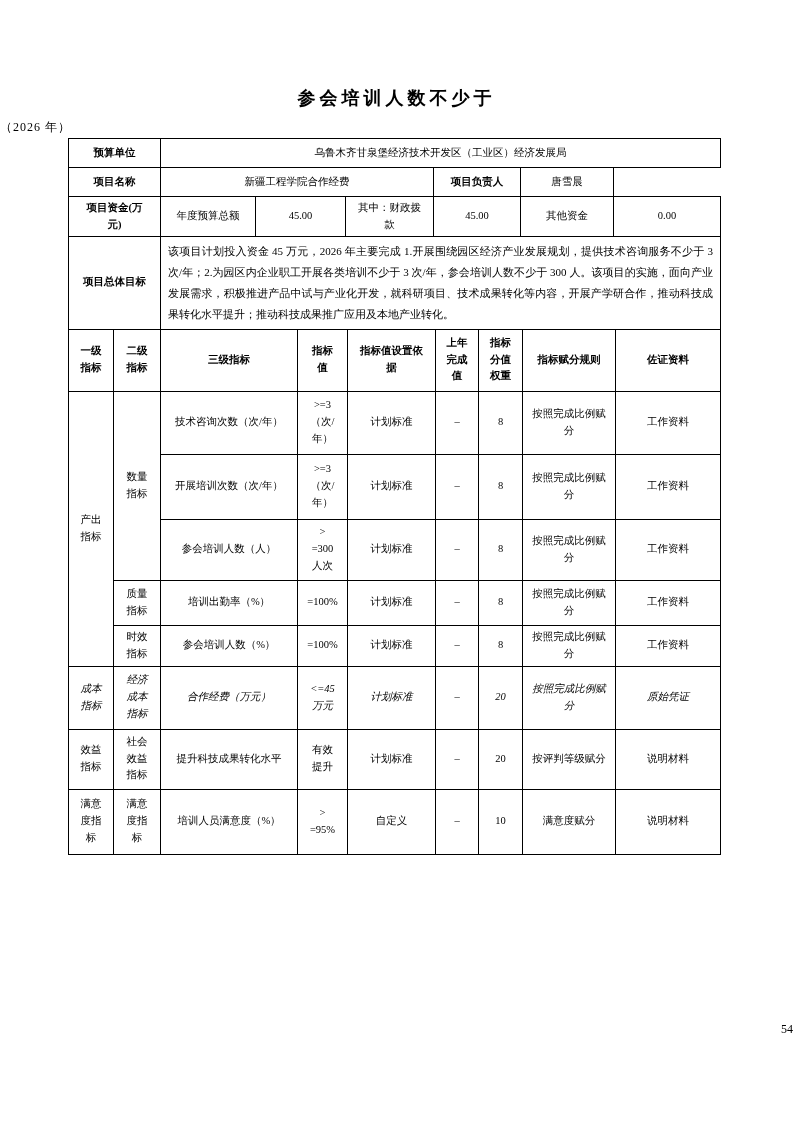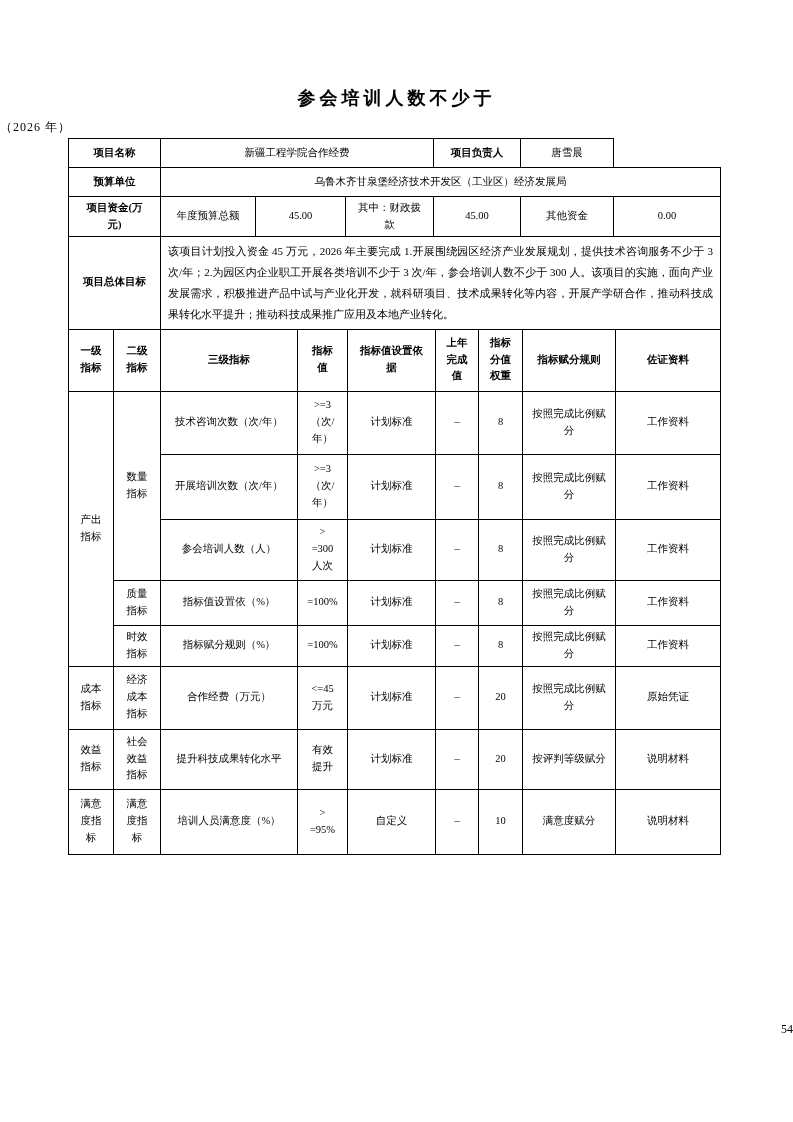--- a/index.html
+++ b/index.html
@@ -45,21 +45,21 @@
   .t-info tr:nth-child(2) { height: 29px; }
   .t-info tr:nth-child(3) { height: 40px; }
   .t-info tr:nth-child(4) { height: 82px; }
   
   .t-ind tr:nth-child(1) { height: 62px; }
   .t-ind tr:nth-child(2) { height: 63px; }
   .t-ind tr:nth-child(3) { height: 65px; }
   .t-ind tr:nth-child(4) { height: 61px; }
   .t-ind tr:nth-child(5) { height: 45px; }
   .t-ind tr:nth-child(6) { height: 41px; }
-  .t-ind tr:nth-child(7) { height: 63px; }
+  .t-ind tr:nth-child(7) { height: 63px; font-style: italic; }
   .t-ind tr:nth-child(8) { height: 60px; }
   .t-ind tr:nth-child(9) { height: 65px; }
   .page-number {
     position: absolute; top: 1022px; left: 0; width: 793px;
     text-align: right; font-size: 12px;
   }
 </style>
 </head>
 <body>
 
@@ -73,28 +73,28 @@
       <col style="width:92px">
         <col style="width:95px">
         <col style="width:90px">
       <col style="width:88px">
         <col style="width:87px">
         <col style="width:93px">
       <col style="width:107px">
     </colgroup>
     <tbody>
         <tr>
+      <td class="lbl">预算单位</td>
+      <td colspan="6">乌鲁木齐甘泉堡经济技术开发区（工业区）经济发展局</td>
+    </tr>
+    <tr>
       <td class="lbl">项目名称</td>
       <td colspan="3">新疆工程学院合作经费</td>
       <td class="lbl">项目负责人</td>
       <td>唐雪晨</td>
-    </tr>
-    <tr>
-      <td class="lbl">预算单位</td>
-      <td colspan="6">乌鲁木齐甘泉堡经济技术开发区（工业区）经济发展局</td>
     </tr>
     <tr>
       <td class="lbl">项目资金(万
 元)</td>
       <td>年度预算总额</td>
       <td>45.00</td>
       <td>其中：财政拨
 款</td>
       <td>45.00</td>
       <td>其他资金</td>
@@ -175,33 +175,33 @@
           <td>计划标准</td>
           <td>–</td>
           <td>8</td>
           <td>按照完成比例赋
 分</td>
           <td>工作资料</td>
         </tr>
         <tr>
           <td rowspan="1">质量
 指标</td>
-          <td>指标值设置依（%）</td>
+          <td>培训出勤率（%）</td>
           <td>=100%</td>
           <td>计划标准</td>
           <td>–</td>
           <td>8</td>
           <td>按照完成比例赋
 分</td>
           <td>工作资料</td>
         </tr>
         <tr>
           <td rowspan="1">时效
 指标</td>
-          <td>指标赋分规则（%）</td>
+          <td>参会培训人数（%）</td>
           <td>=100%</td>
           <td>计划标准</td>
           <td>–</td>
           <td>8</td>
           <td>按照完成比例赋
 分</td>
           <td>工作资料</td>
         </tr>
         <tr>
           <td rowspan="1">成本

